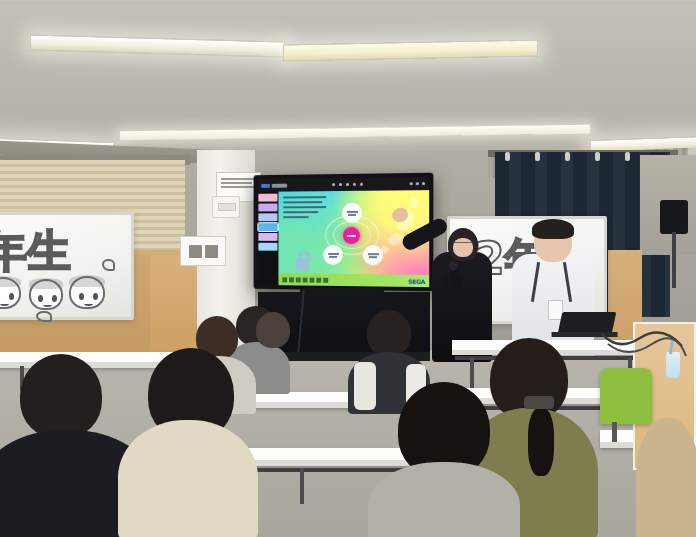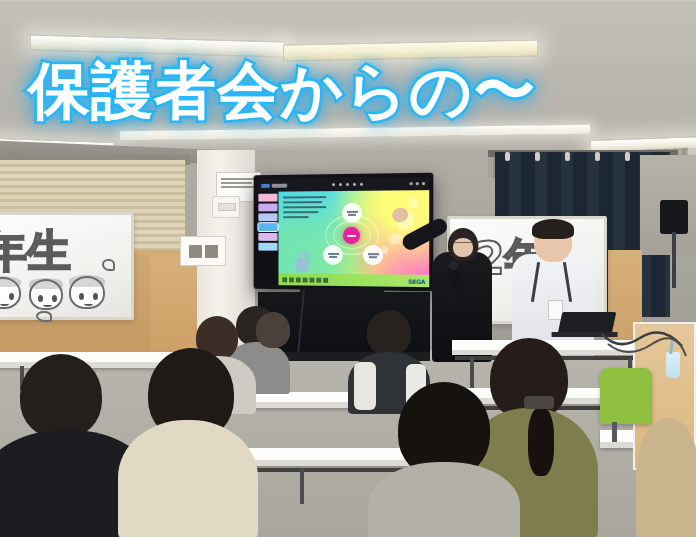--- a/index.html
+++ b/index.html
@@ -676,15 +676,14 @@
   <div class="aud-head" style="left:490px; top:338px; width:78px; height:82px; background:#241d1a;"></div>
   <div class="aud-body" style="left:462px; top:408px; width:136px; height:132px; background:#7f7c4e;"></div>
   <div class="aud-head" style="left:528px; top:408px; width:26px; height:68px; background:#17120f; border-radius:40%;"></div>
   <div class="aud-body" style="left:524px; top:396px; width:30px; height:13px; background:#4a4742; border-radius:4px;"></div>
 
   <div class="aud-head" style="left:398px; top:382px; width:92px; height:96px; background:#16120f;"></div>
   <div class="aud-body" style="left:368px; top:462px; width:152px; height:90px; background:#b3b0a7;"></div>
 
   <div class="aud-body" style="left:636px; top:418px; width:64px; height:122px; background:#c9b48e;"></div>
 
-  <div id="title-overlay">保護者会からの〜</div>
 
 </div>
 
 </body></html>

